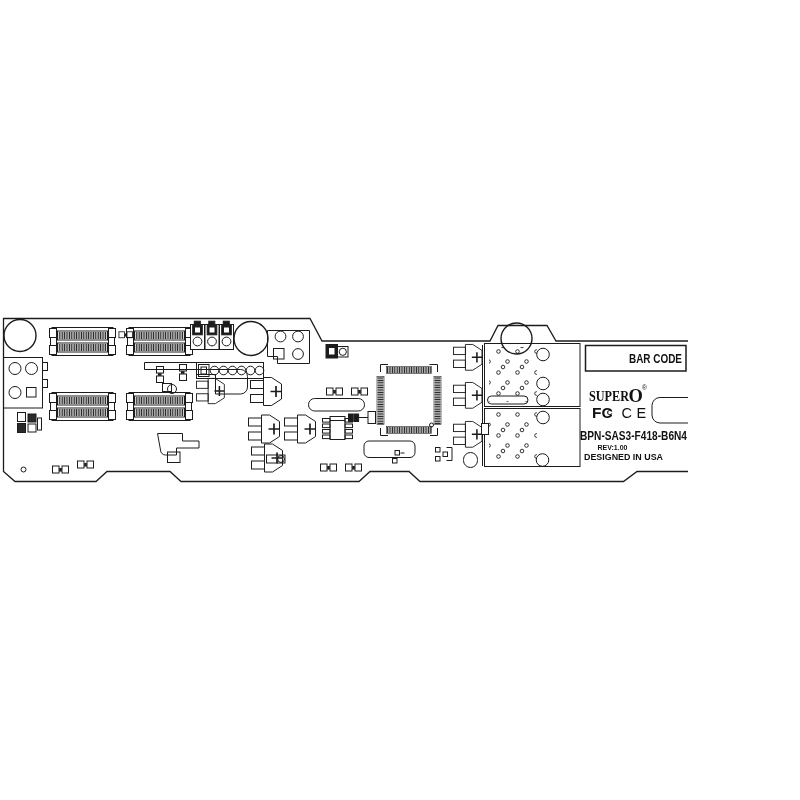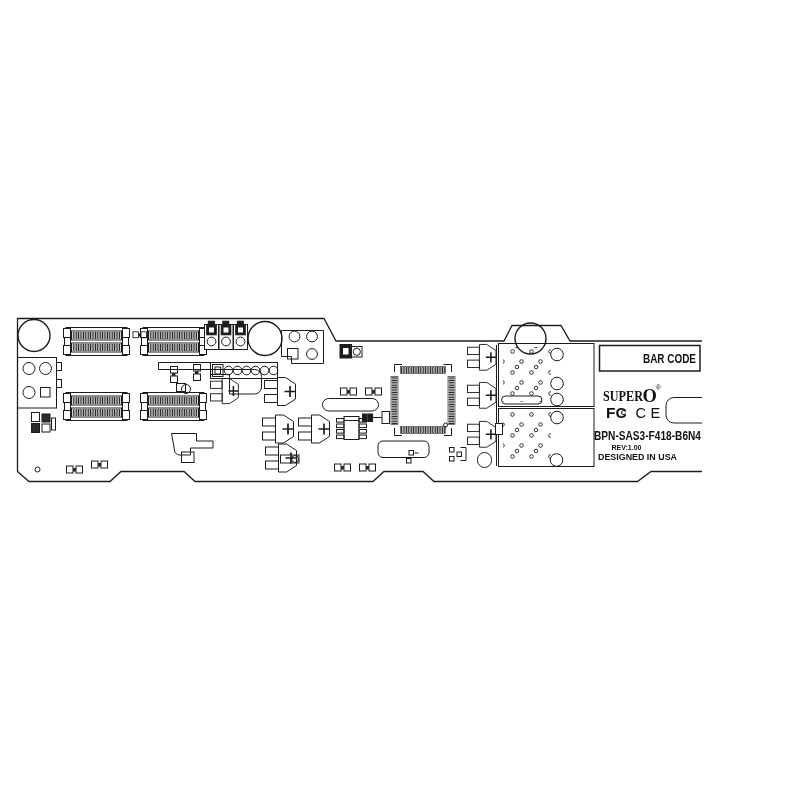--- a/index.html
+++ b/index.html
@@ -1,16 +1,16 @@
 <!DOCTYPE html>
 <html><head>
 <meta charset="utf-8">
 <style>
   html,body{margin:0;padding:0;background:#ffffff;}
-  .page{width:688px;height:800px;background:#ffffff;position:relative;overflow:hidden;margin-left:14px;}
+  .page{width:688px;height:800px;background:#ffffff;position:relative;overflow:hidden;}
   svg{display:block;}
   text{font-family:"Liberation Sans",sans-serif;}
   .serif{font-family:"Liberation Serif",serif;}
 </style>
 </head>
 <body>
 
 <div class="page">
 <svg viewBox="0 0 800 800" width="800" height="800" xmlns="http://www.w3.org/2000/svg">
   <defs>

